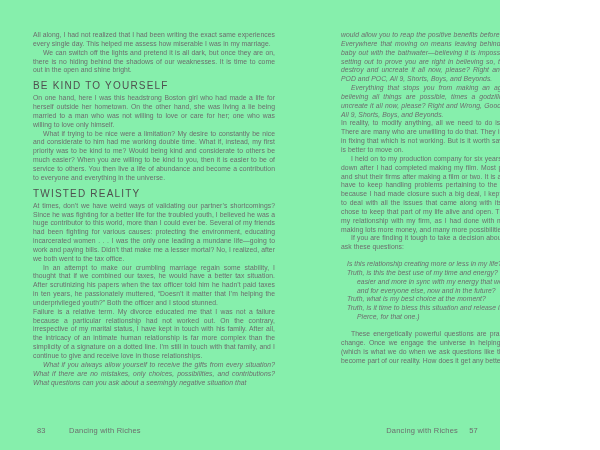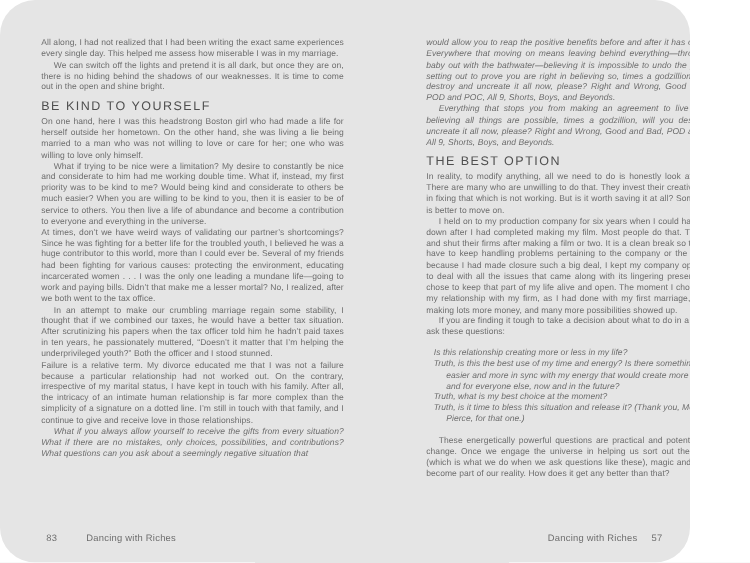--- a/index.html
+++ b/index.html
@@ -1,23 +1,22 @@
 <!DOCTYPE html>
 <html><head>
 <meta charset="utf-8">
 <style>
   html, body { margin:0; padding:0; background:#ffffff; }
   .spread {
     position:relative;
-    width:552px; height:450px;
-    background:#e5e5e5;
+    width:500px; height:450px;
+    background:#86efac;
     font-family:"Liberation Sans", sans-serif;
     color:#6d6d6d;
     overflow:hidden;
-    border-radius:28px;
   }
   .col {
     position:absolute;
     top:31px;
     text-align:justify;
     font-size:6.8px;
     line-height:8.85px;
     letter-spacing:0.05px;
   }
   .col-left  { left:33px;  width:242px; }
@@ -61,30 +60,30 @@
 <body>
 
 <div class="spread">
 
   <div class="col col-left">
       <p class="para">All along, I had not realized that I had been writing the exact same experiences every single day. This helped me assess how miserable I was in my marriage.</p>
       <p class="para ind">We can switch off the lights and pretend it is all dark, but once they are on, there is no hiding behind the shadows of our weaknesses. It is time to come out in the open and shine bright.</p>
       <div class="heading">BE KIND TO YOURSELF</div>
       <p class="para">On one hand, here I was this headstrong Boston girl who had made a life for herself outside her hometown. On the other hand, she was living a lie being married to a man who was not willing to love or care for her; one who was willing to love only himself.</p>
       <p class="para ind">What if trying to be nice were a limitation? My desire to constantly be nice and considerate to him had me working double time. What if, instead, my first priority was to be kind to me? Would being kind and considerate to others be much easier? When you are willing to be kind to you, then it is easier to be of service to others. You then live a life of abundance and become a contribution to everyone and everything in the universe.</p>
+      <div class="heading">TWISTED REALITY</div>
       <p class="para">At times, don’t we have weird ways of validating our partner’s shortcomings? Since he was fighting for a better life for the troubled youth, I believed he was a huge contributor to this world, more than I could ever be. Several of my friends had been fighting for various causes: protecting the environment, educating incarcerated women . . . I was the only one leading a mundane life—going to work and paying bills. Didn’t that make me a lesser mortal? No, I realized, after we both went to the tax office.</p>
       <p class="para ind">In an attempt to make our crumbling marriage regain some stability, I thought that if we combined our taxes, he would have a better tax situation. After scrutinizing his papers when the tax officer told him he hadn’t paid taxes in ten years, he passionately muttered, “Doesn’t it matter that I’m helping the underprivileged youth?” Both the officer and I stood stunned.</p>
       <p class="para">Failure is a relative term. My divorce educated me that I was not a failure because a particular relationship had not worked out. On the contrary, irrespective of my marital status, I have kept in touch with his family. After all, the intricacy of an intimate human relationship is far more complex than the simplicity of a signature on a dotted line. I’m still in touch with that family, and I continue to give and receive love in those relationships.</p>
       <p class="para ind ital">What if you always allow yourself to receive the gifts from every situation? What if there are no mistakes, only choices, possibilities, and contributions? What questions can you ask about a seemingly negative situation that</p>
     </div>
 
   <div class="col col-right">
       <p class="para ital">would allow you to reap the positive benefits before and after it has occurred? Everywhere that moving on means leaving behind everything—throwing the baby out with the bathwater—believing it is impossible to undo the past, and setting out to prove you are right in believing so, times a godzillion, will you destroy and uncreate it all now, please? Right and Wrong, Good and Bad, POD and POC, All 9, Shorts, Boys, and Beyonds.</p>
       <p class="para ind ital">Everything that stops you from making an agreement to live your life believing all things are possible, times a godzillion, will you destroy and uncreate it all now, please? Right and Wrong, Good and Bad, POD and POC, All 9, Shorts, Boys, and Beyonds.</p>
-      <div class="heading">THE BEST OPTION</div>
       <p class="para">In reality, to modify anything, all we need to do is honestly look at what is. There are many who are unwilling to do that. They invest their creative energy in fixing that which is not working. But is it worth saving it at all? Sometimes it is better to move on.</p>
       <p class="para ind">I held on to my production company for six years when I could have shut it down after I had completed making my film. Most people do that. They open and shut their firms after making a film or two. It is a clean break so they don’t have to keep handling problems pertaining to the company or the past. But because I had made closure such a big deal, I kept my company open. I had to deal with all the issues that came along with its lingering presence, yet I chose to keep that part of my life alive and open. The moment I chose to end my relationship with my firm, as I had done with my first marriage, I started making lots more money, and many more possibilities showed up.</p>
       <p class="para ind">If you are finding it tough to take a decision about what to do in a situation, ask these questions:</p>
       <div class="qblock">
         <div class="qline">Is this relationship creating more or less in my life?</div>
         <div class="qline">Truth, is this the best use of my time and energy? Is there something else easier and more in sync with my energy that would create more for me and for everyone else, now and in the future?</div>
         <div class="qline">Truth, what is my best choice at the moment?</div>
         <div class="qline">Truth, is it time to bless this situation and release it? (Thank you, Mother Pierce, for that one.)</div>
       </div>
       <p class="para ind">These energetically powerful questions are practical and potent tools for change. Once we engage the universe in helping us sort out the situation (which is what we do when we ask questions like these), magic and miracles become part of our reality. How does it get any better than that?</p>

